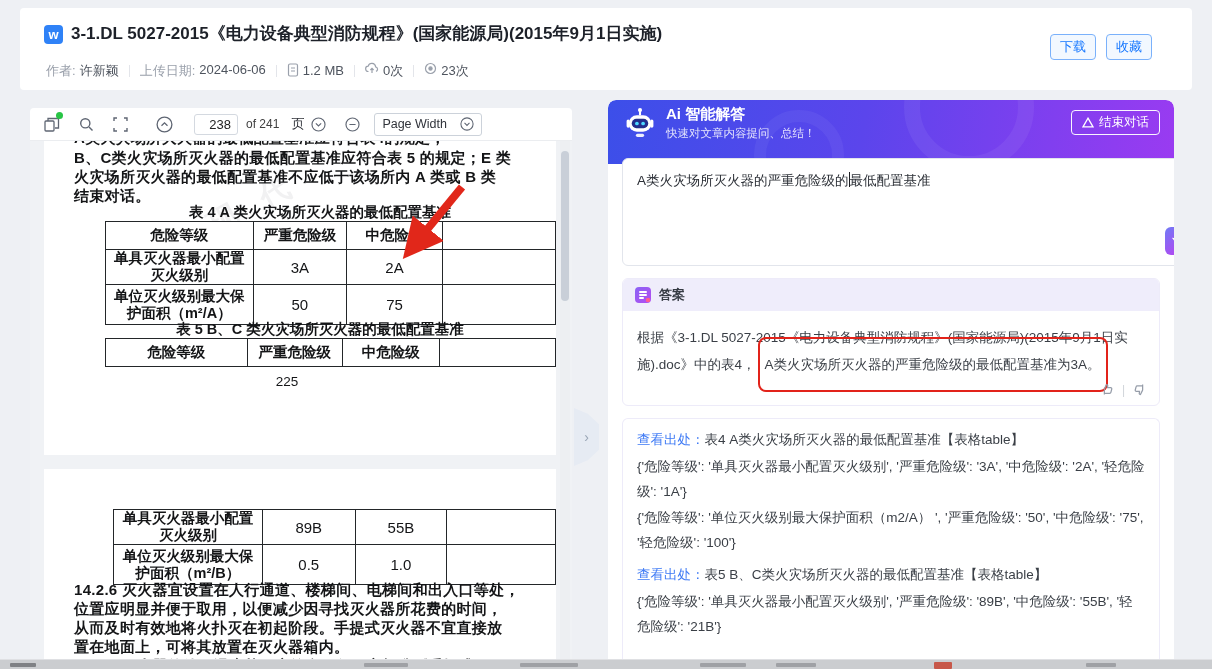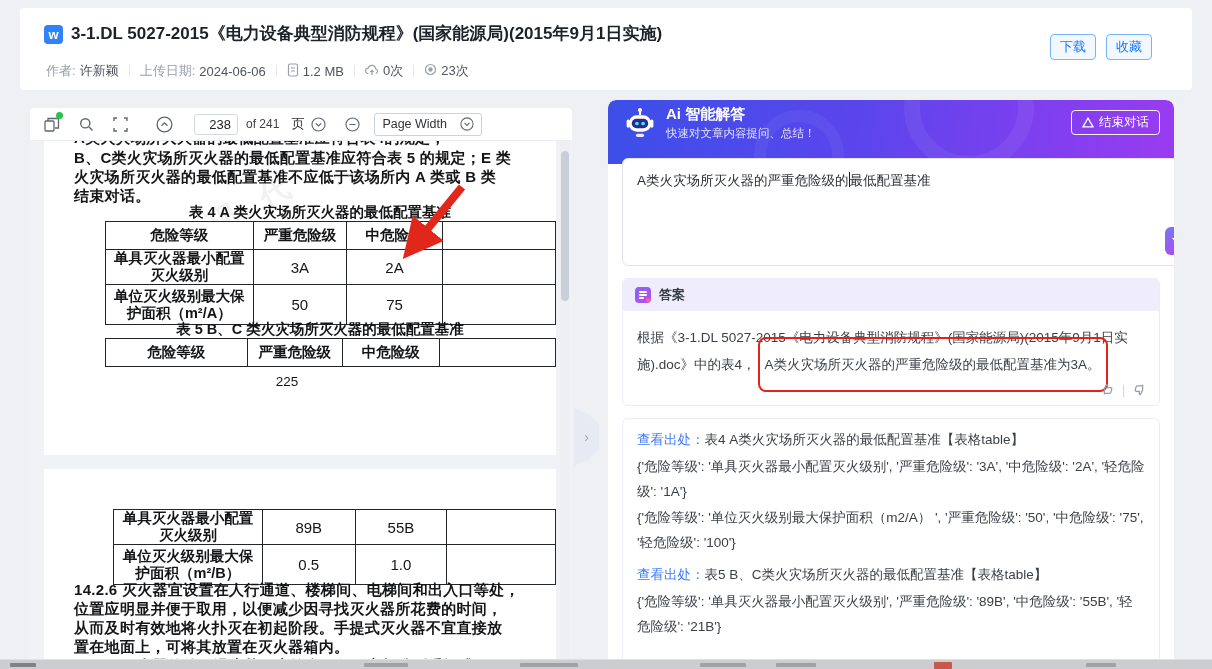--- a/index.html
+++ b/index.html
@@ -8,21 +8,21 @@
   .app { position:relative; width:1212px; height:669px; background:#eef0f4; overflow:hidden; }
 
   
   .header-card { position:absolute; left:20px; top:8px; width:1172px; height:82px; background:#fff; border-radius:4px; }
   .word-badge { position:absolute; left:24px; top:17px; width:19px; height:19px; background:#2f82f7; border-radius:4px;
     color:#fff; font-weight:bold; font-size:13px; line-height:19px; text-align:center; }
   .doc-title { position:absolute; left:51px; top:14px; font-size:17px; font-weight:700; color:#1d2129; white-space:nowrap; }
   .meta { position:absolute; left:26px; top:54px; display:flex; align-items:center; gap:10px; font-size:13px; color:#9aa0ab; }
   .meta .val { color:#4e545e; }
   .meta .sep { width:1px; height:12px; background:#e3e5ea; }
-  .meta .mi { display:flex; align-items:center; gap:4px; }
+  .meta .mi { display:flex; gap:4px; }
   .hbtn { position:absolute; top:26px; width:46px; height:26px; border:1px solid #7ab1fb; background:#f2f8ff; color:#1677ff;
     font-size:13px; border-radius:4px; text-align:center; line-height:24px; cursor:pointer; }
   #btn-download { right:96px; } #btn-fav { right:40px; }
 
   
   .viewer-card { position:absolute; left:30px; top:108px; width:542px; height:558px; background:#fff; border-radius:4px 4px 0 0; overflow:hidden; }
   .vtoolbar { position:absolute; top:0; left:0; right:0; height:33px; border-bottom:1px solid #ebedf0; display:flex; align-items:center; padding:0 12px; color:#5f6673; }
   .tico { display:inline-flex; align-items:center; justify-content:center; width:20px; height:20px; cursor:pointer; position:relative; }
   .tico + .tico { margin-left:14px; }
   .gdot { position:absolute; right:-1px; top:-2px; width:7px; height:7px; border-radius:50%; background:#28c445; }

